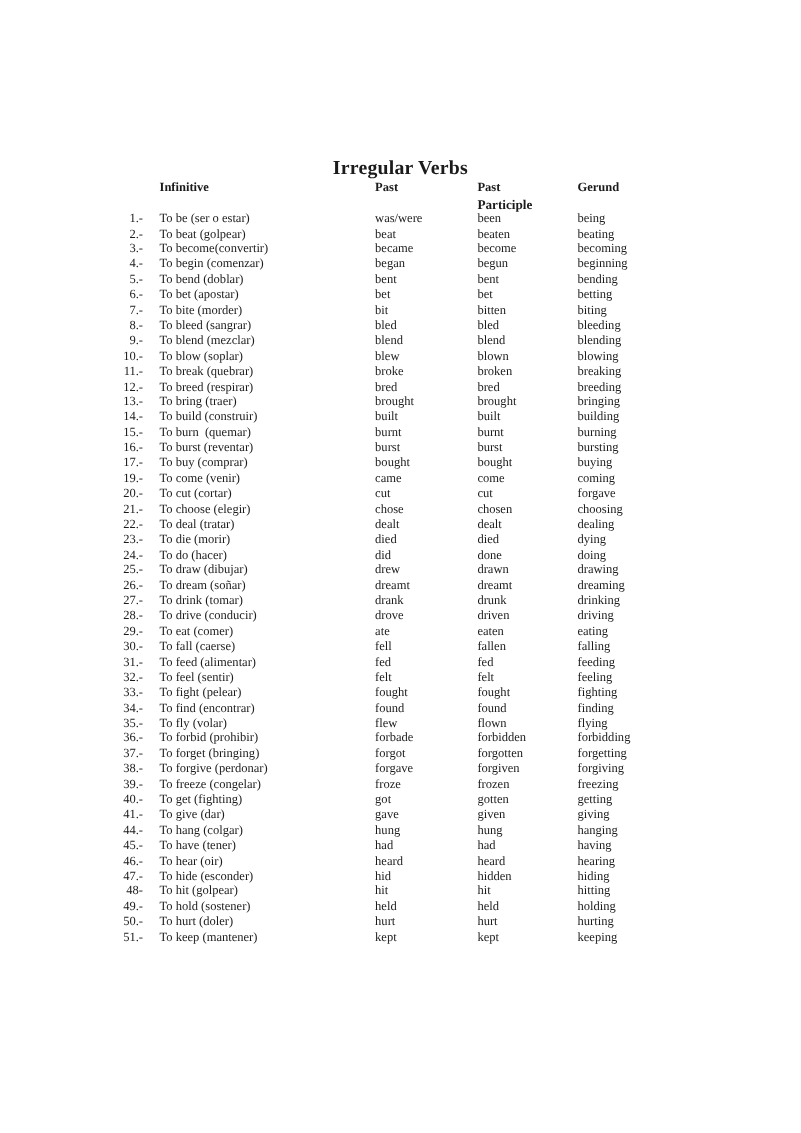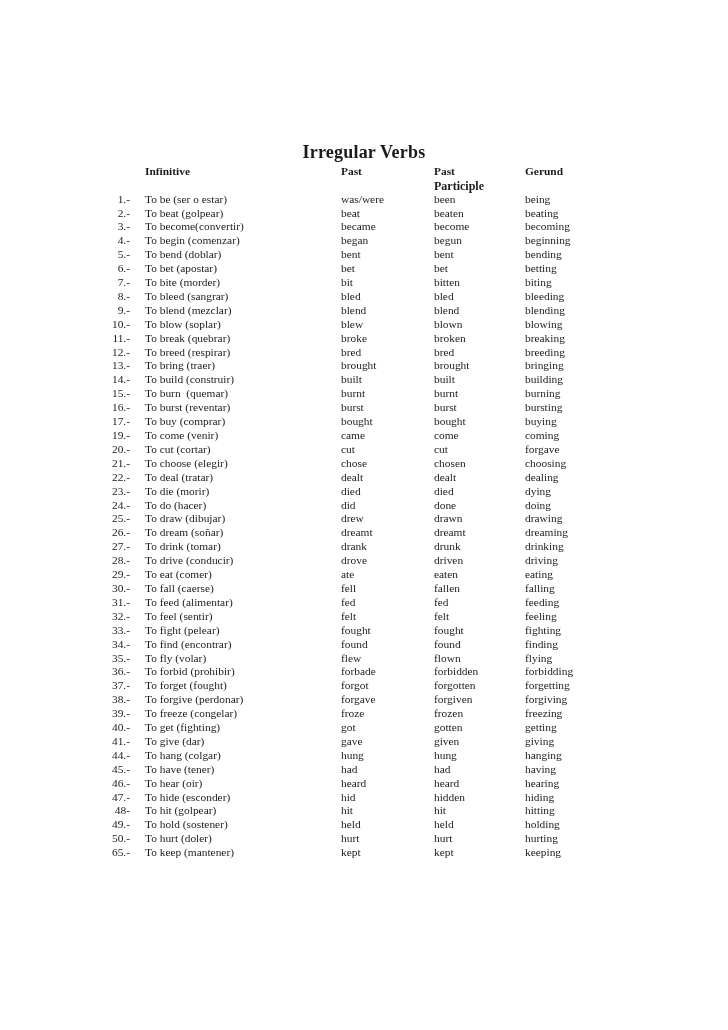--- a/index.html
+++ b/index.html
@@ -341,21 +341,21 @@
         </tr>
         <tr class="body-row">
           <td class="col-num">36.-</td>
           <td class="col-inf">To forbid (prohibir)</td>
           <td class="col-past">forbade</td>
           <td class="col-pp">forbidden</td>
           <td class="col-ger">forbidding</td>
         </tr>
         <tr class="body-row">
           <td class="col-num">37.-</td>
-          <td class="col-inf">To forget (fought)</td>
+          <td class="col-inf">To forget (bringing)</td>
           <td class="col-past">forgot</td>
           <td class="col-pp">forgotten</td>
           <td class="col-ger">forgetting</td>
         </tr>
         <tr class="body-row">
           <td class="col-num">38.-</td>
           <td class="col-inf">To forgive (perdonar)</td>
           <td class="col-past">forgave</td>
           <td class="col-pp">forgiven</td>
           <td class="col-ger">forgiving</td>
@@ -424,21 +424,21 @@
           <td class="col-ger">holding</td>
         </tr>
         <tr class="body-row">
           <td class="col-num">50.-</td>
           <td class="col-inf">To hurt (doler)</td>
           <td class="col-past">hurt</td>
           <td class="col-pp">hurt</td>
           <td class="col-ger">hurting</td>
         </tr>
         <tr class="body-row">
-          <td class="col-num">65.-</td>
+          <td class="col-num">51.-</td>
           <td class="col-inf">To keep (mantener)</td>
           <td class="col-past">kept</td>
           <td class="col-pp">kept</td>
           <td class="col-ger">keeping</td>
         </tr>
       </tbody>
   </table>
 
 </div>
 

